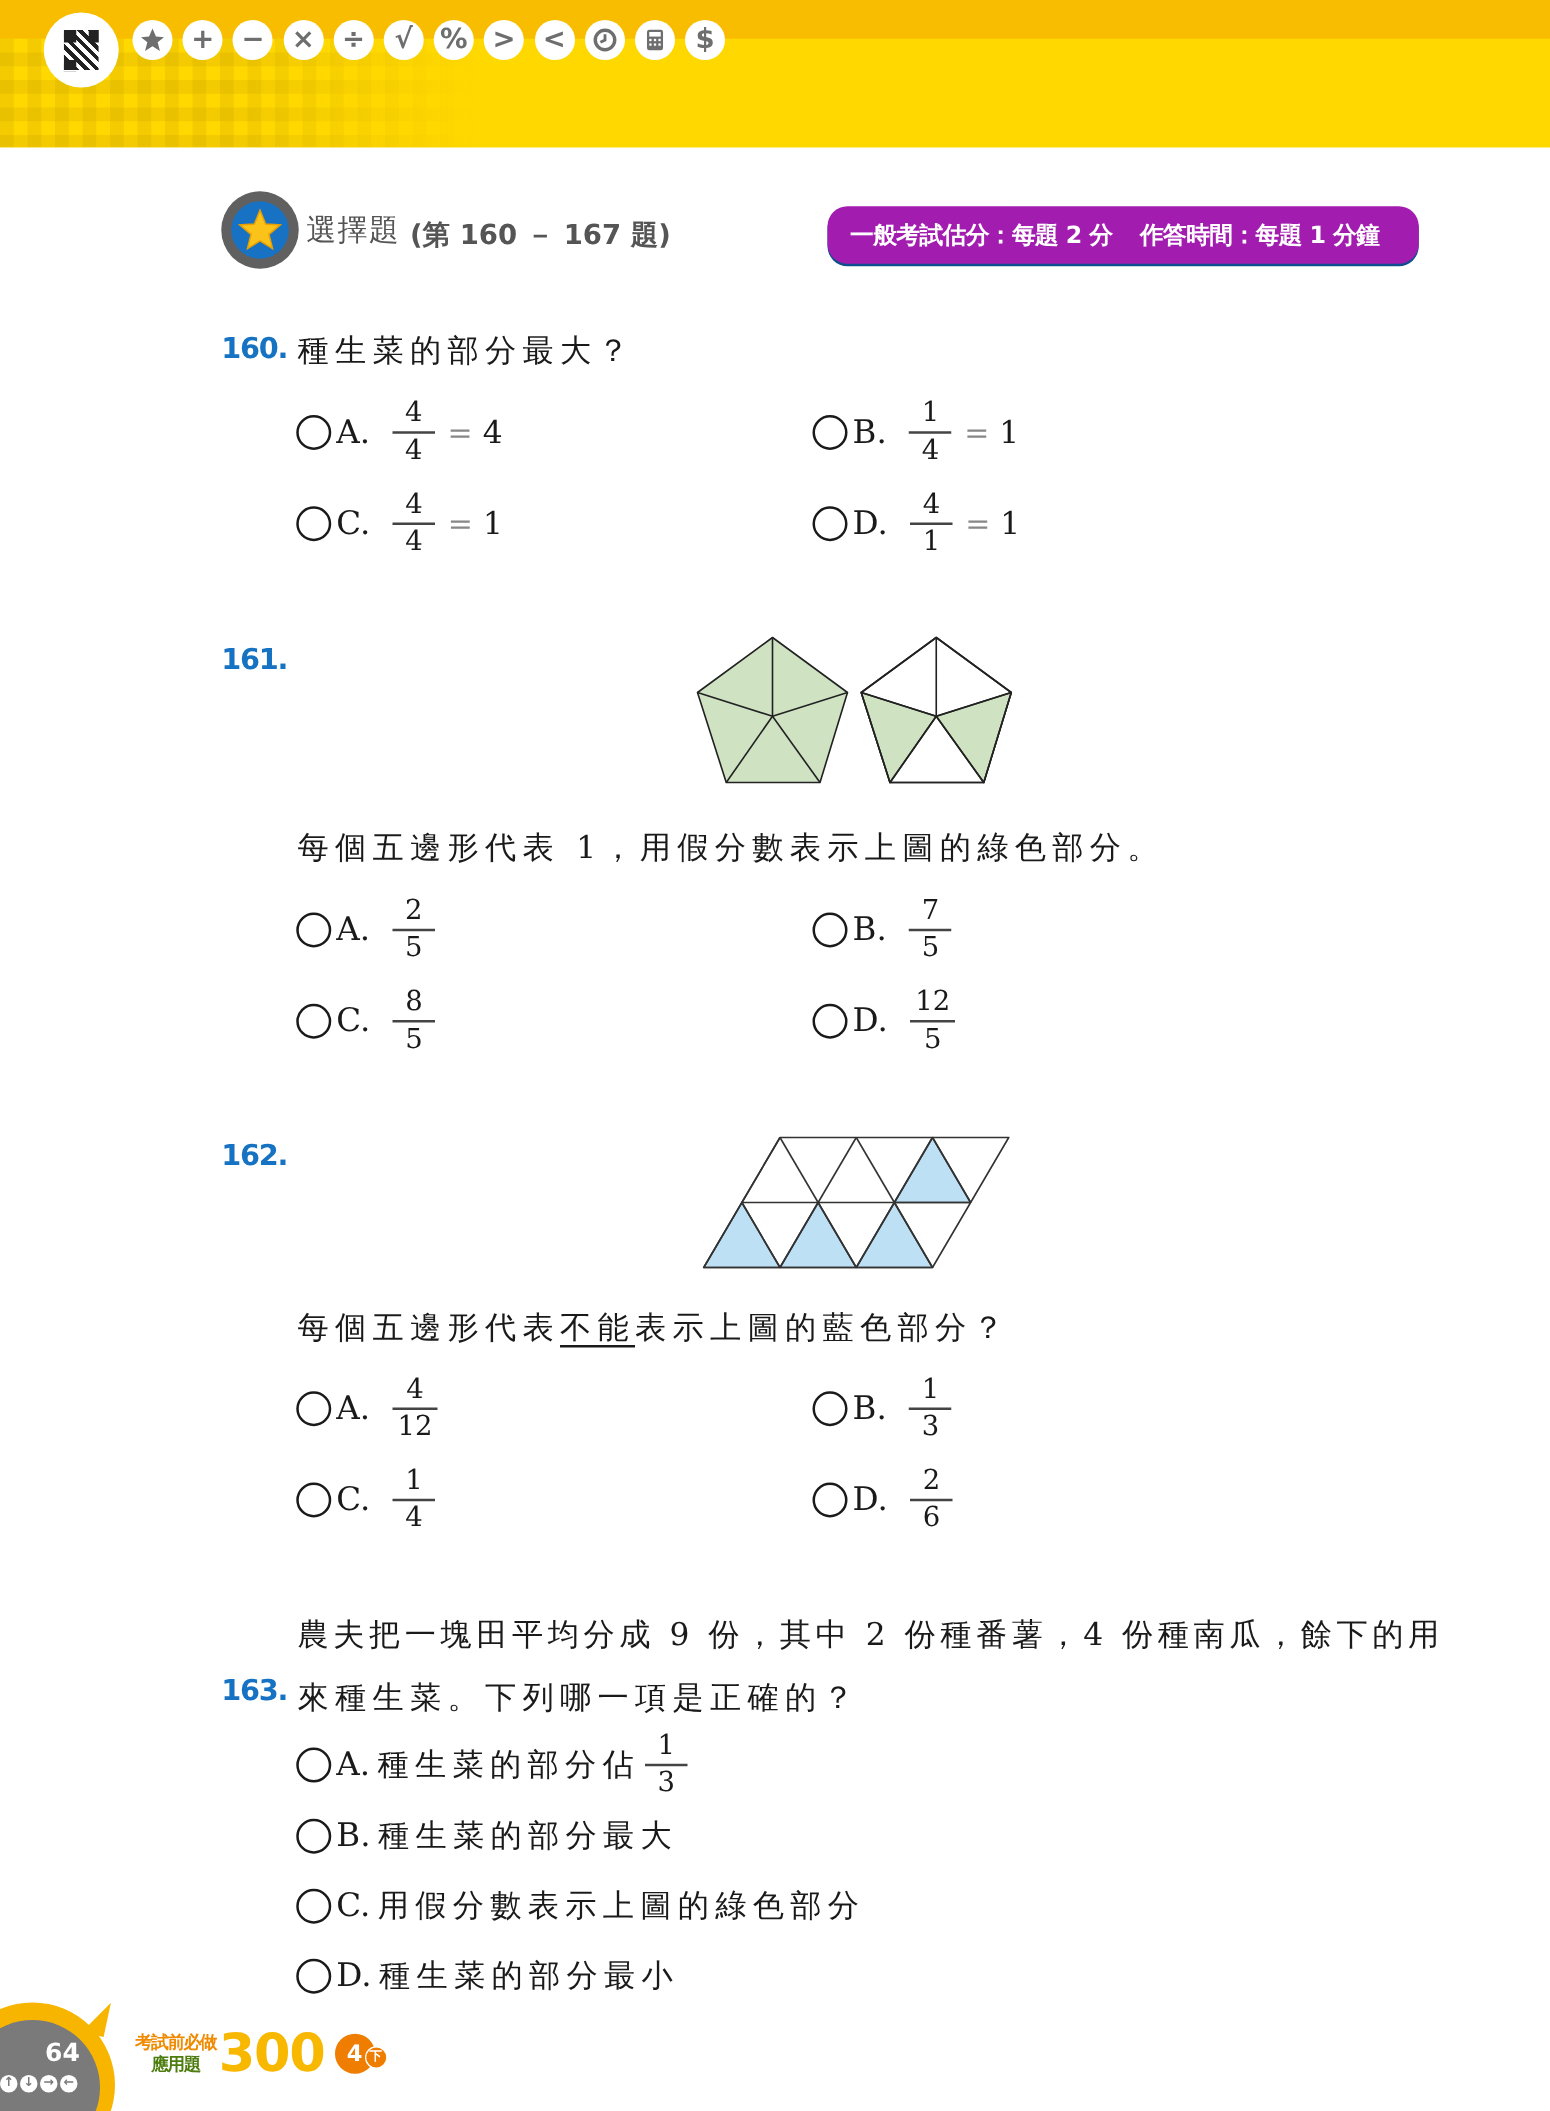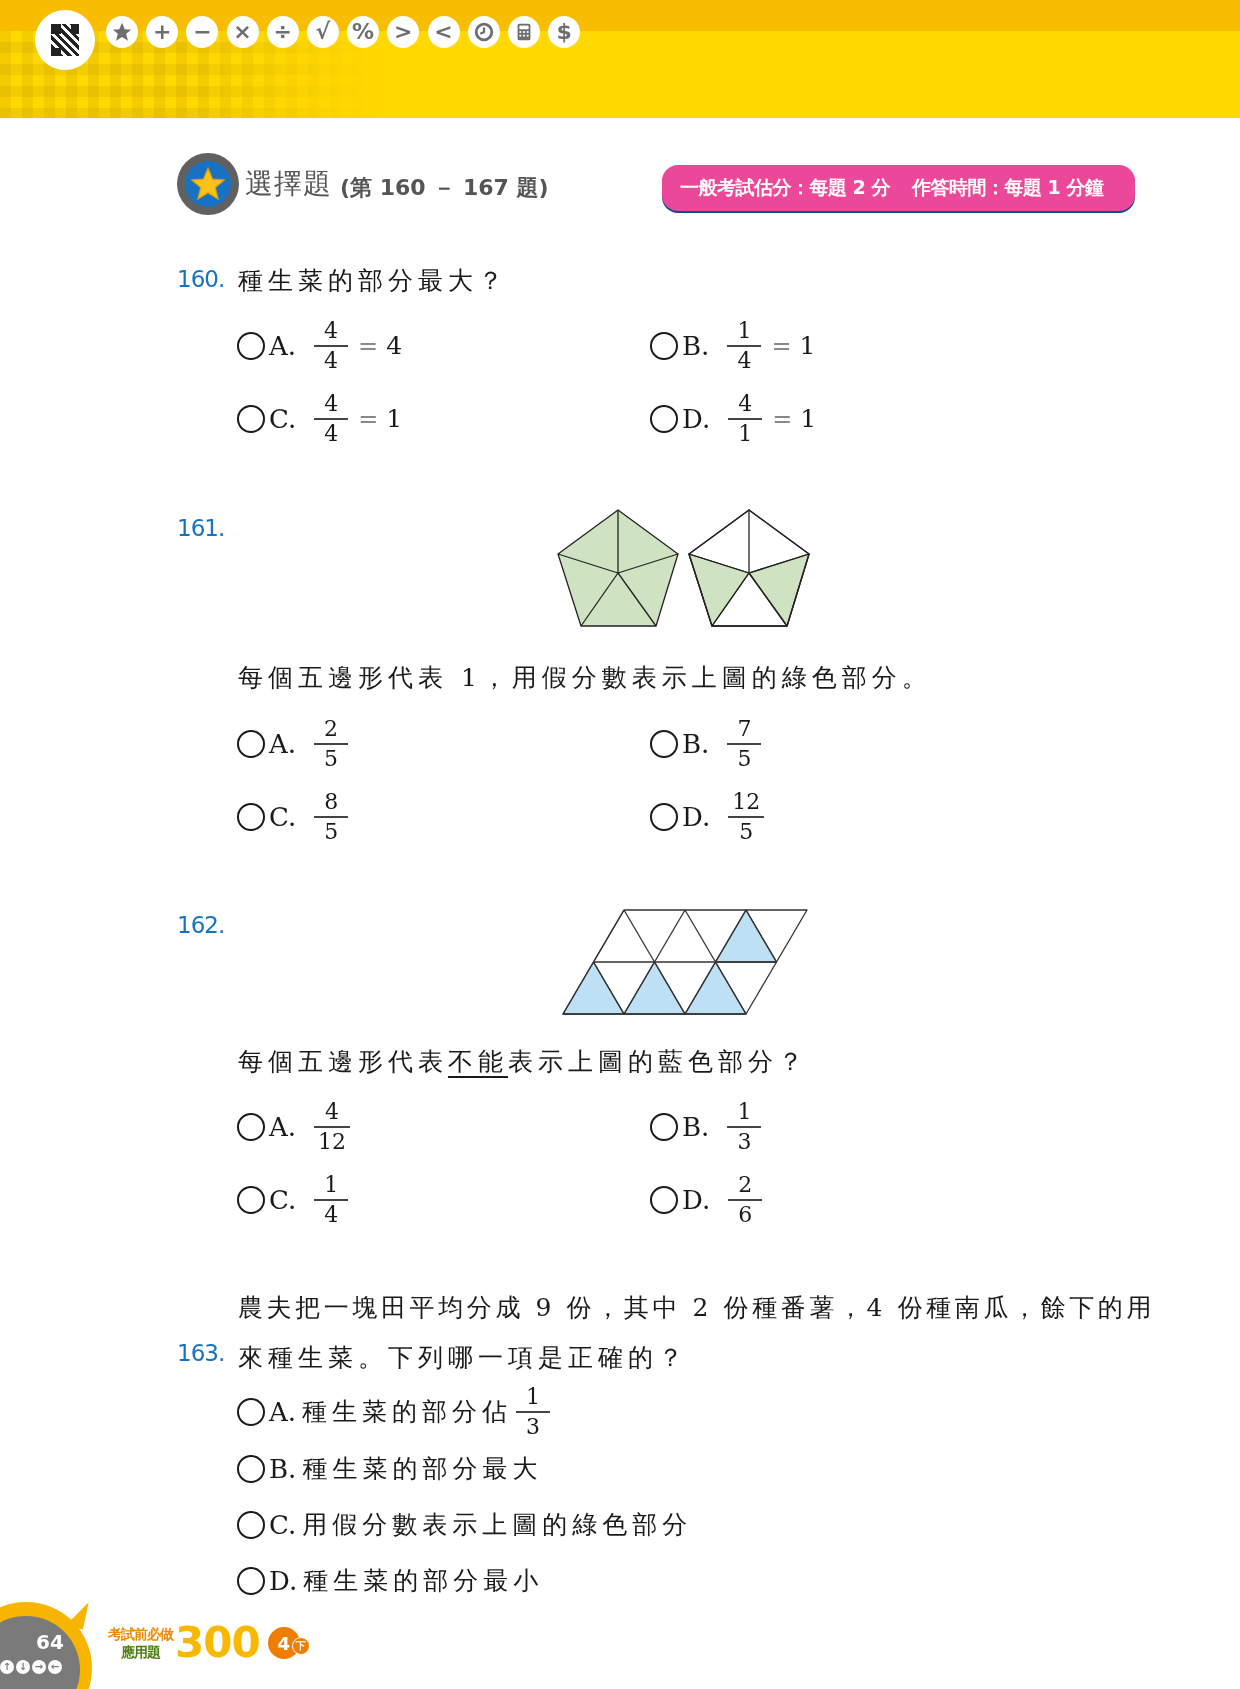--- a/index.html
+++ b/index.html
@@ -27,30 +27,30 @@
     border: 1px solid #fff; }
   .icon-row { position: absolute; left: 106px; top: 16px; display: flex; gap: 8.2px; }
   .icon-circle { width: 32px; height: 32px; border-radius: 50%; background: #fff; display: flex; align-items: center; justify-content: center;
     color: #6e6e6e; font-family: "DejaVu Sans", sans-serif; font-weight: bold; font-size: 22px; line-height: 1; }
   .icon-circle svg { width: 22px; height: 22px; }
 
   
   .section-title { position: absolute; left: 177px; top: 153px; display: flex; align-items: center; }
   .star-badge { width: 62px; height: 62px; border-radius: 50%; background: #606060; display: flex; align-items: center; justify-content: center; }
   .star-inner { width: 46px; height: 46px; border-radius: 50%; background: #1872c4; display: flex; align-items: center; justify-content: center; }
-  .title-main { font-family: "DejaVu Sans", sans-serif; font-size: 28px; color: #555; margin-left: 6px; letter-spacing: 1px; }
+  .title-main { font-family: "DejaVu Sans", sans-serif; font-size: 24px; color: #555; margin-left: 6px; letter-spacing: 1px; }
   .title-sub { font-family: "DejaVu Sans", sans-serif; font-size: 22px; color: #555; font-weight: bold; margin-left: 8px; margin-top: 8px; }
   .info-badge { position: absolute; left: 662px; top: 165px; width: 473px; height: 46px; border-radius: 16px;
-    background: #ec4899; color: #fff; font-family: "DejaVu Sans", sans-serif; font-size: 19px; font-weight: bold;
+    background: #a21caf; color: #fff; font-family: "DejaVu Sans", sans-serif; font-size: 19px; font-weight: bold;
     display: flex; align-items: center; padding-left: 18px; letter-spacing: -0.5px;
     box-shadow: 0 2px 0 #0d4f8e; }
   .info-badge span + span { margin-left: 22px; }
 
   
-  .qnum { position: absolute; font-family: "DejaVu Sans", sans-serif; font-weight: normal; color: #1672c2; font-size: 23px; letter-spacing: -1px; }
+  .qnum { position: absolute; font-family: "DejaVu Sans", sans-serif; font-weight: bold; color: #1672c2; font-size: 23px; letter-spacing: -1px; }
   .qtext { position: absolute; font-size: 25px; letter-spacing: 5px; white-space: nowrap; }
   .opt { position: absolute; display: flex; align-items: center; font-size: 26px; white-space: nowrap; }
   .radio { width: 28px; height: 28px; border: 2px solid #1a1a1a; border-radius: 50%; margin-right: 4px; flex: none; cursor: pointer; }
   .opt-letter { margin-right: 14px; }
   .frac { display: inline-flex; flex-direction: column; align-items: center; font-size: 22px; line-height: 1; margin: 0 4px; }
   .frac .num { padding: 0 4px 3px; }
   .frac .bar { align-self: stretch; height: 1.5px; background: #444; min-width: 34px; }
   .frac .den { padding: 3px 4px 0; }
   .eq { color: #888; margin: 0 8px 0 6px; font-size: 24px; }
   .rhs { font-size: 25px; }

